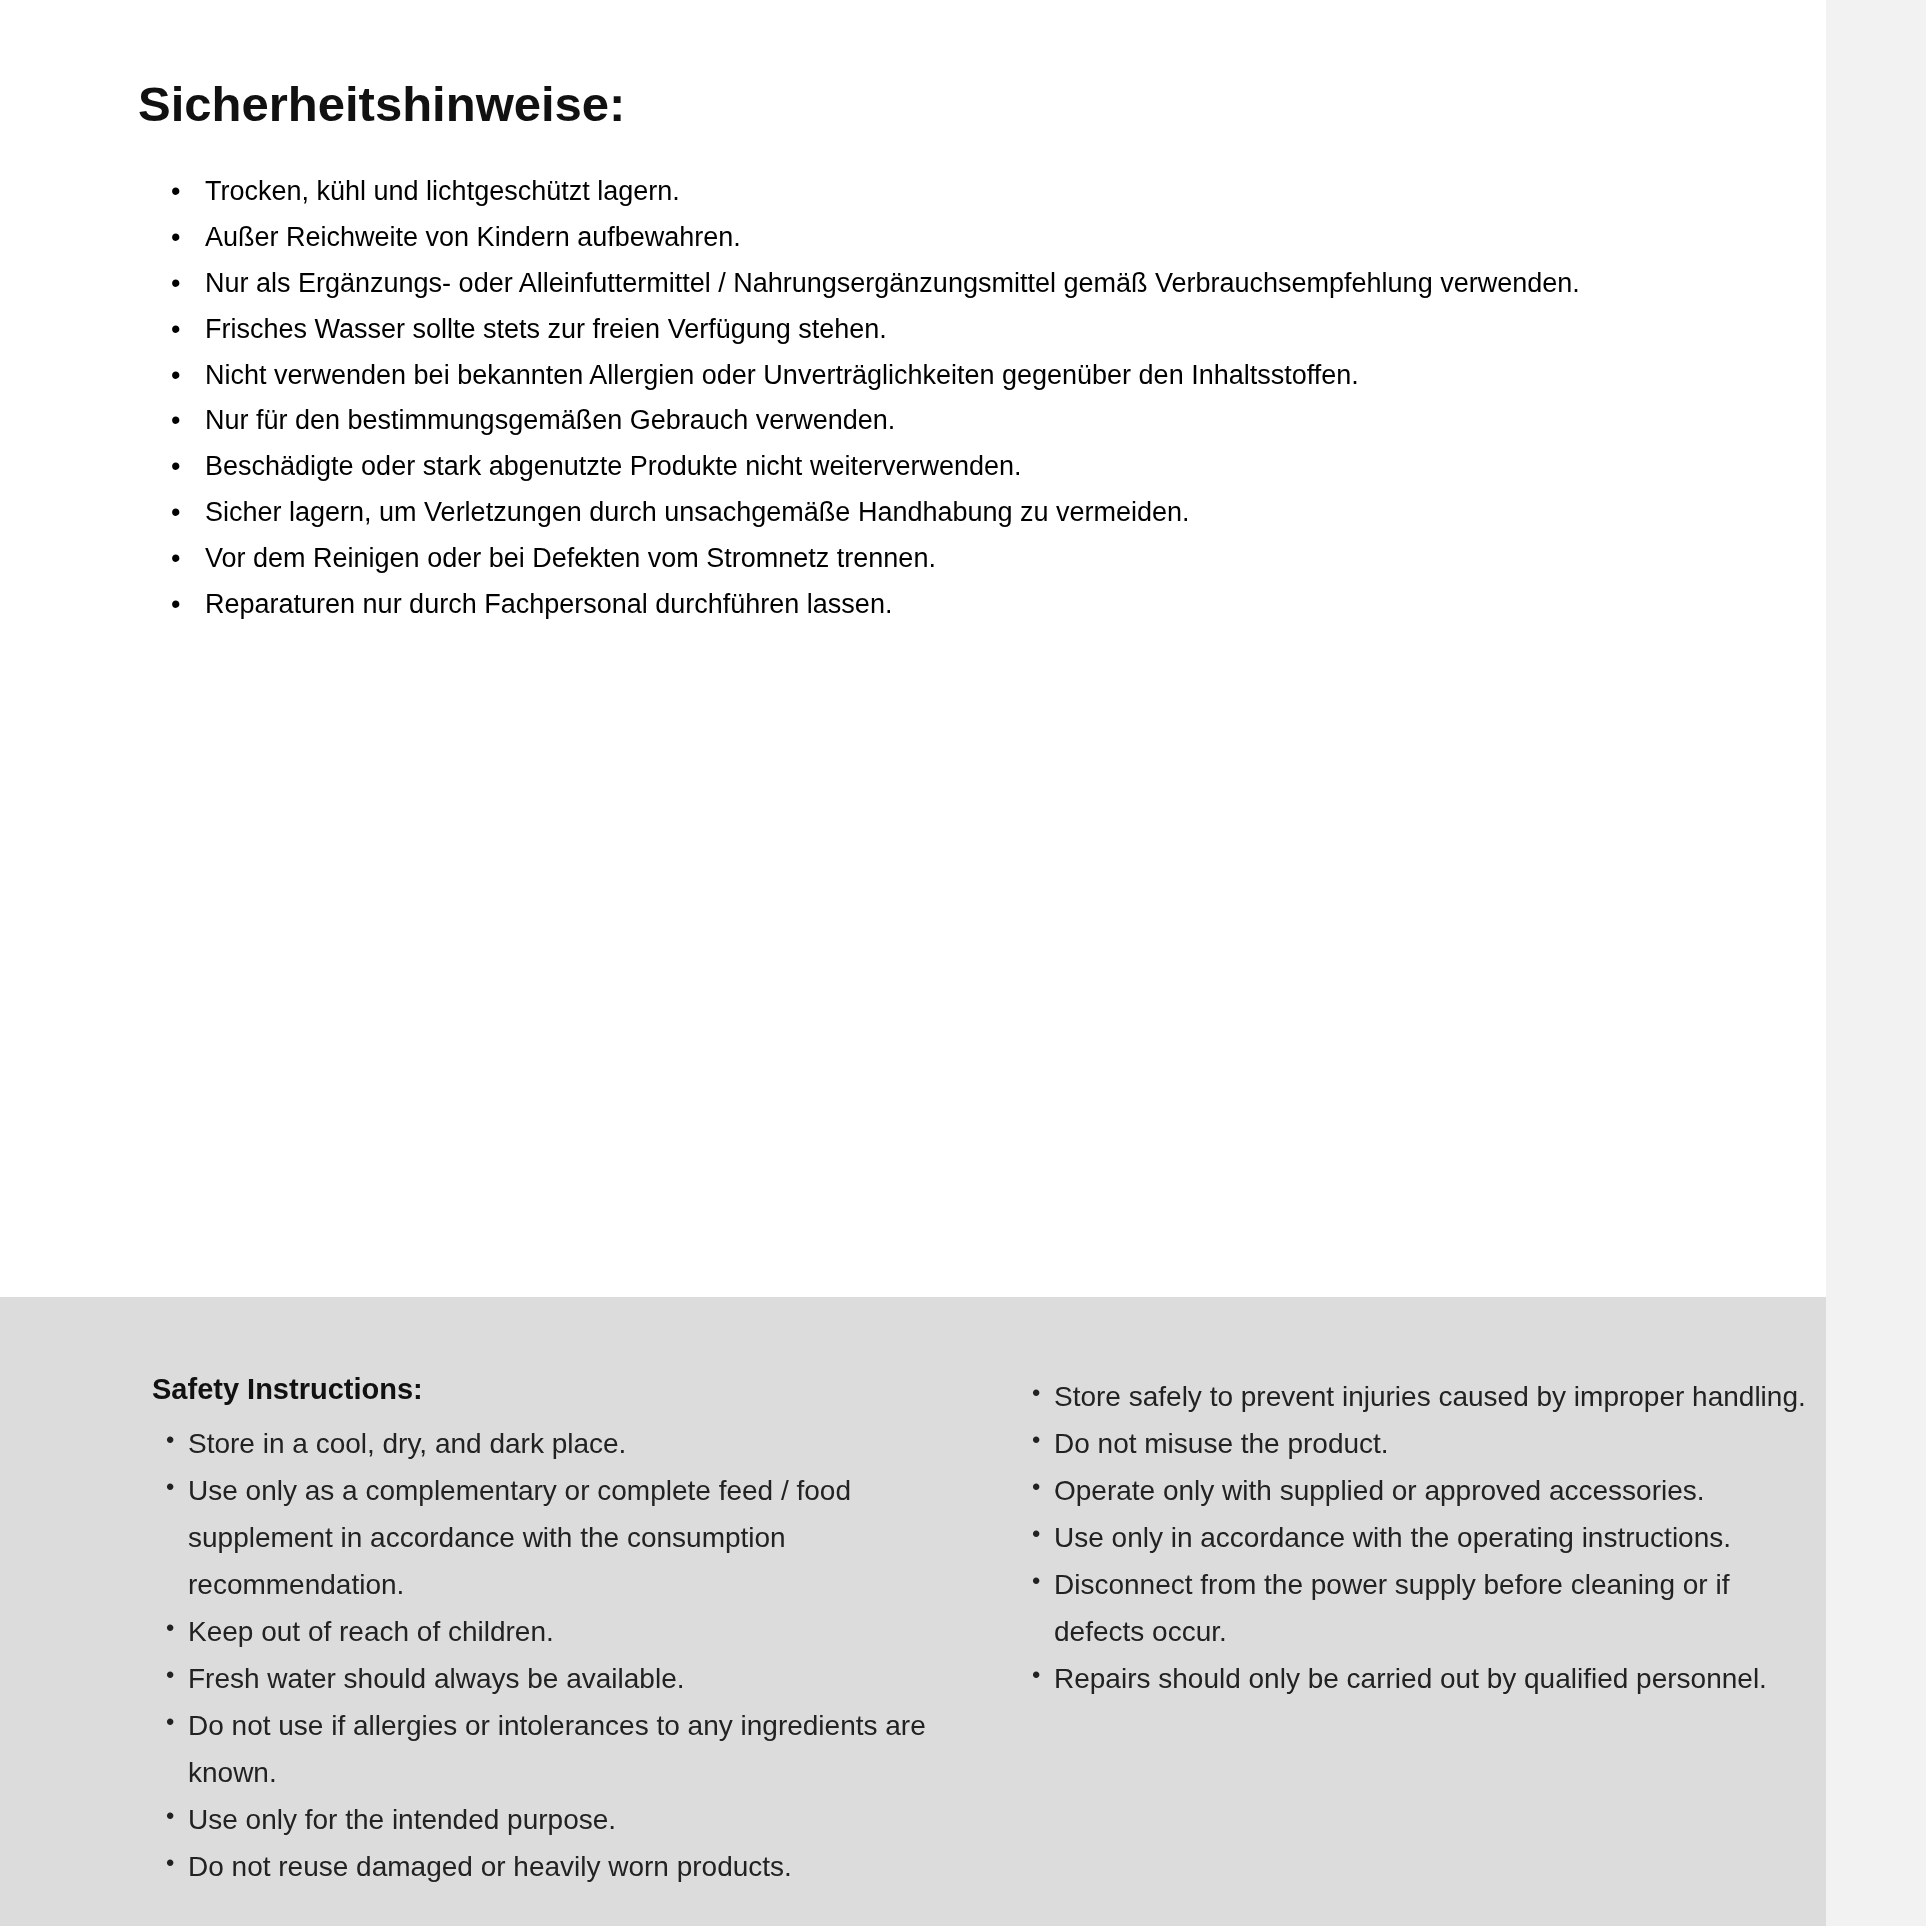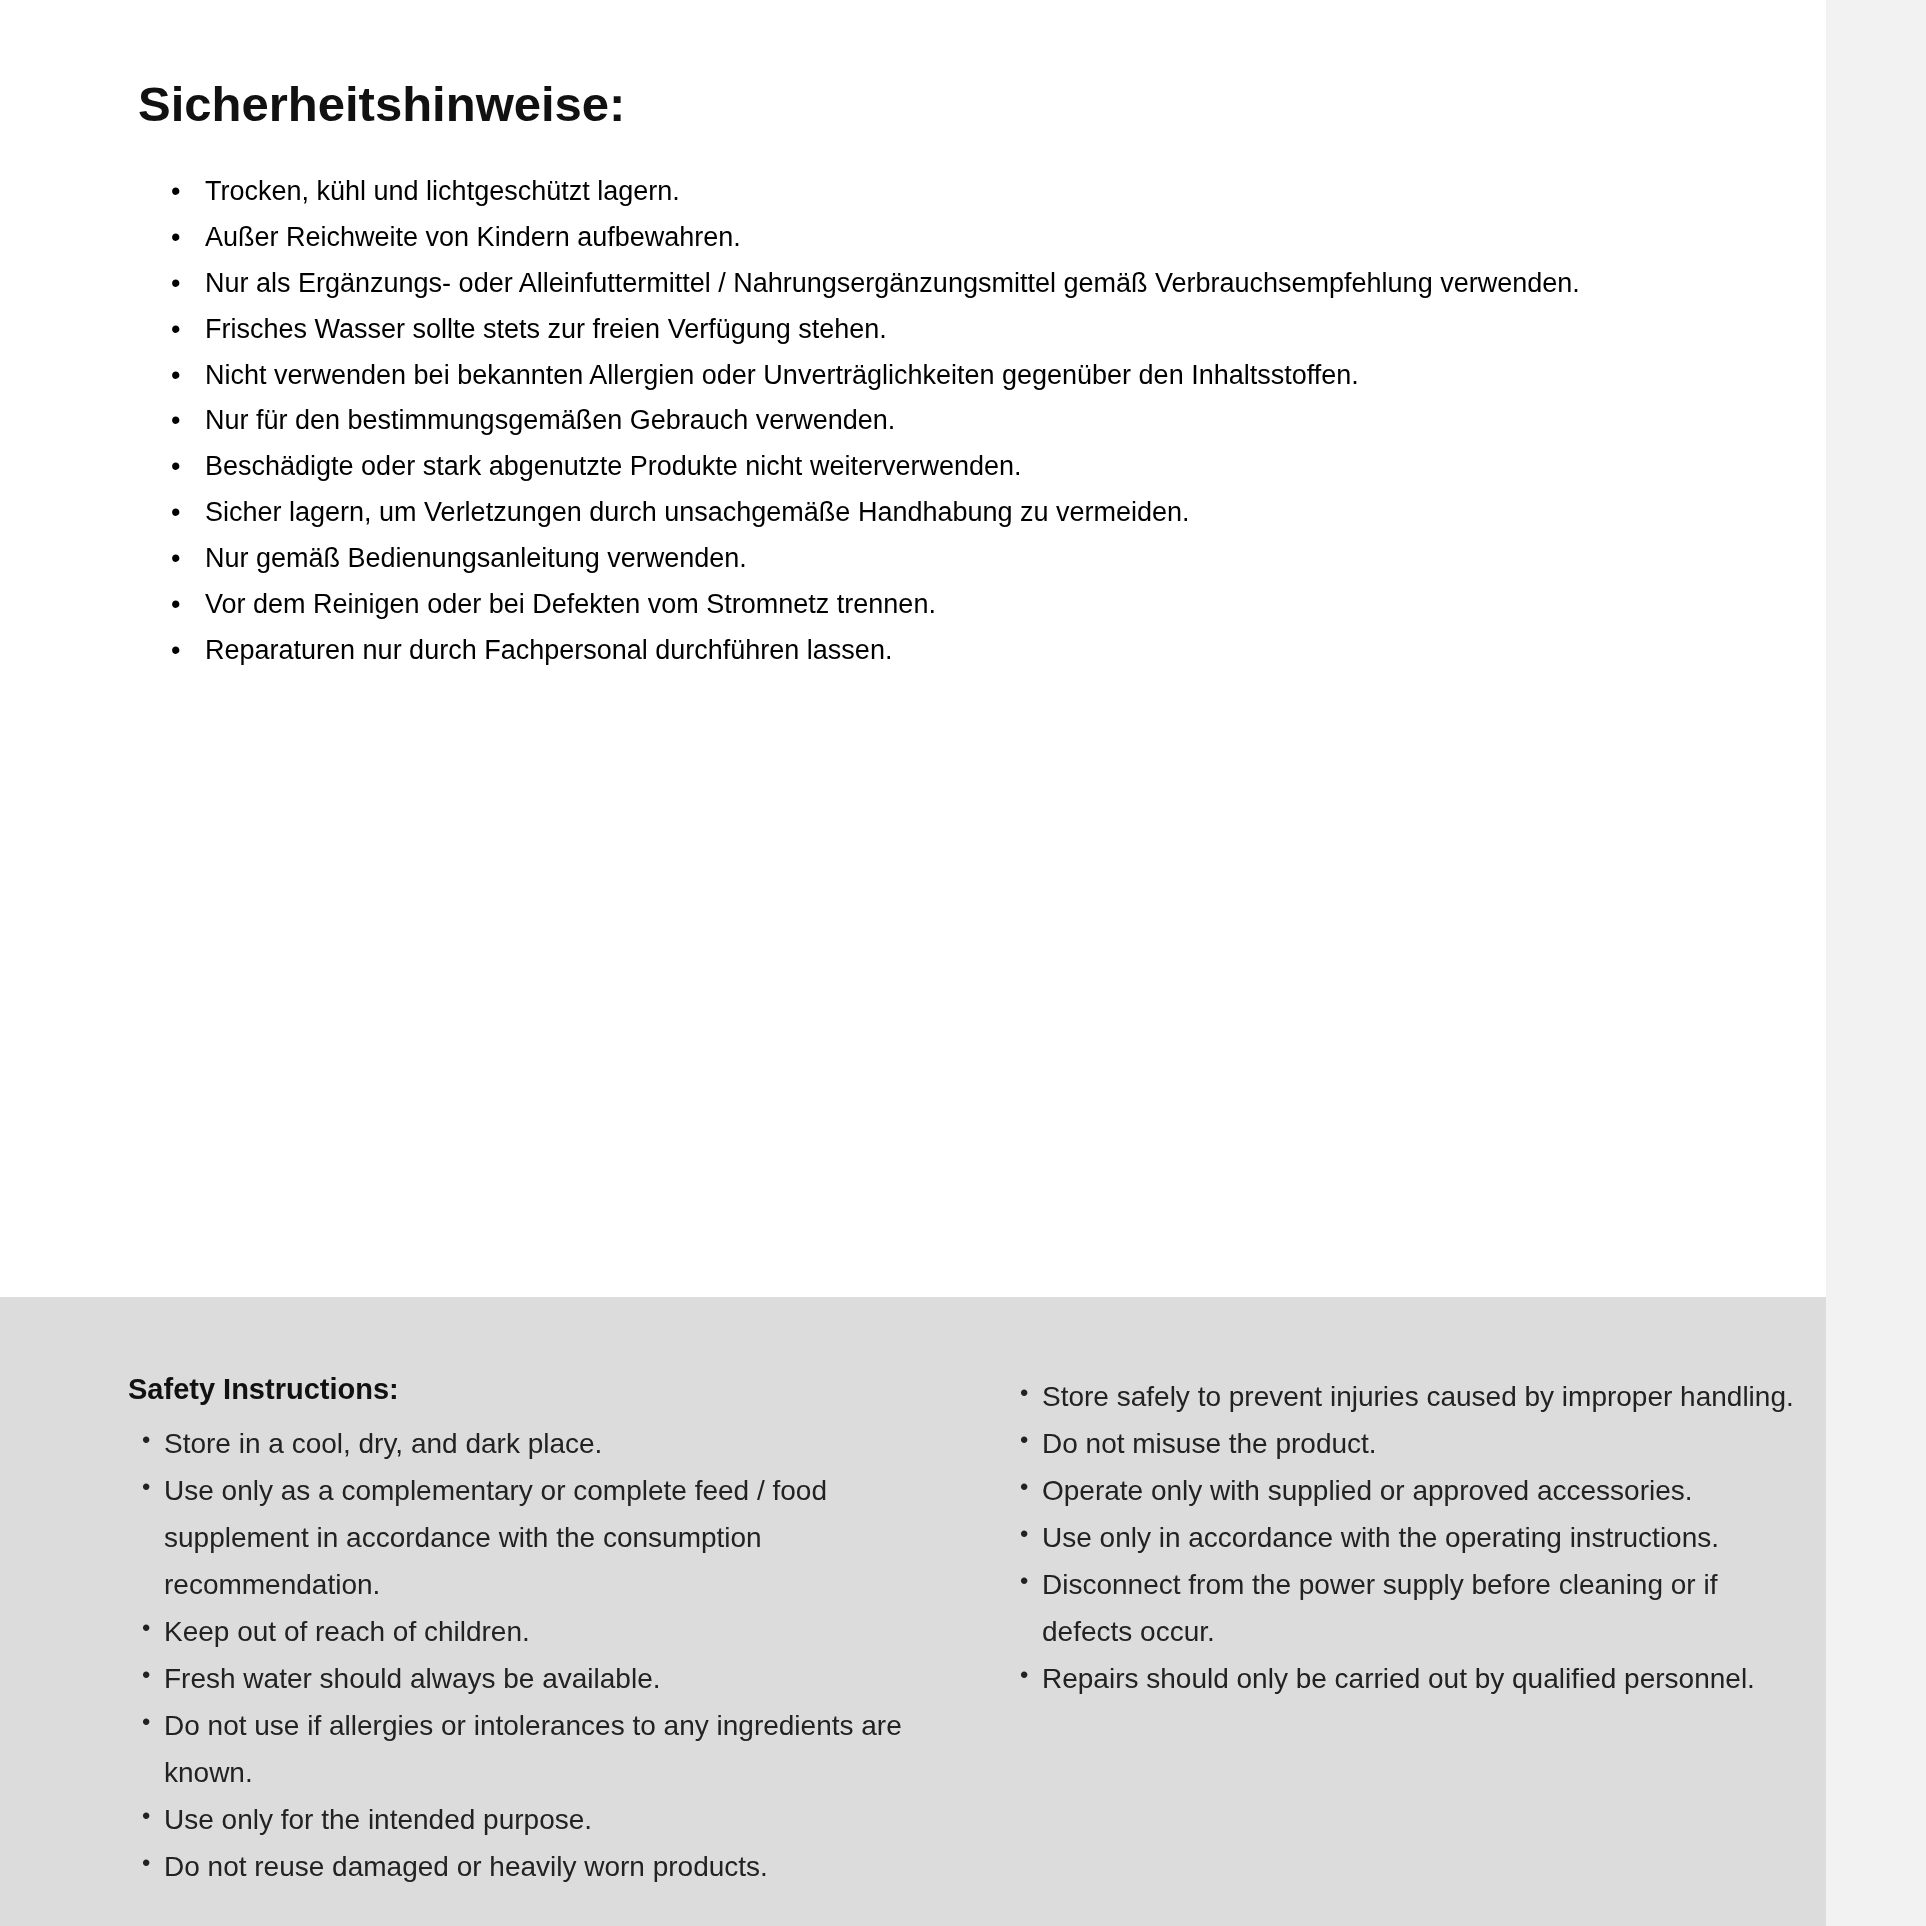--- a/index.html
+++ b/index.html
@@ -49,21 +49,21 @@
     top:1297px;
     width:1926px;
     height:629px;
     background:var(--section-bg);
     padding:76px 119px 0 128px;
     display:flex;
     flex-direction:row;
     gap:77px;
   }
   .en-col{flex:1 1 0;}
-  .en-col.left{max-width:854px;}
+  .en-col.left{max-width:854px;margin-left:24px;}
   .en-col.right{max-width:812px;}
   .en-title{
     font-size:29px;
     font-weight:700;
     color:#111;
     margin-bottom:14px;
   }
   .en-list{
     list-style:none;
     font-size:28px;
@@ -101,21 +101,20 @@
 
         <li><span>Nicht verwenden bei bekannten Allergien oder Unverträglichkeiten gegenüber den Inhaltsstoffen.</span></li>
 
         <li><span>Nur für den bestimmungsgemäßen Gebrauch verwenden.</span></li>
 
         <li><span>Beschädigte oder stark abgenutzte Produkte nicht weiterverwenden.</span></li>
 
         <li><span>Sicher lagern, um Verletzungen durch unsachgemäße Handhabung zu vermeiden.</span></li>
 
 
-        <li><span>Nur gemäß Bedienungsanleitung verwenden.</span></li>
 
 
         <li><span>Vor dem Reinigen oder bei Defekten vom Stromnetz trennen.</span></li>
 
         <li><span>Reparaturen nur durch Fachpersonal durchführen lassen.</span></li>
       </ul>
   </section>
 
   <section class="en-section">
     <div class="en-col left">

